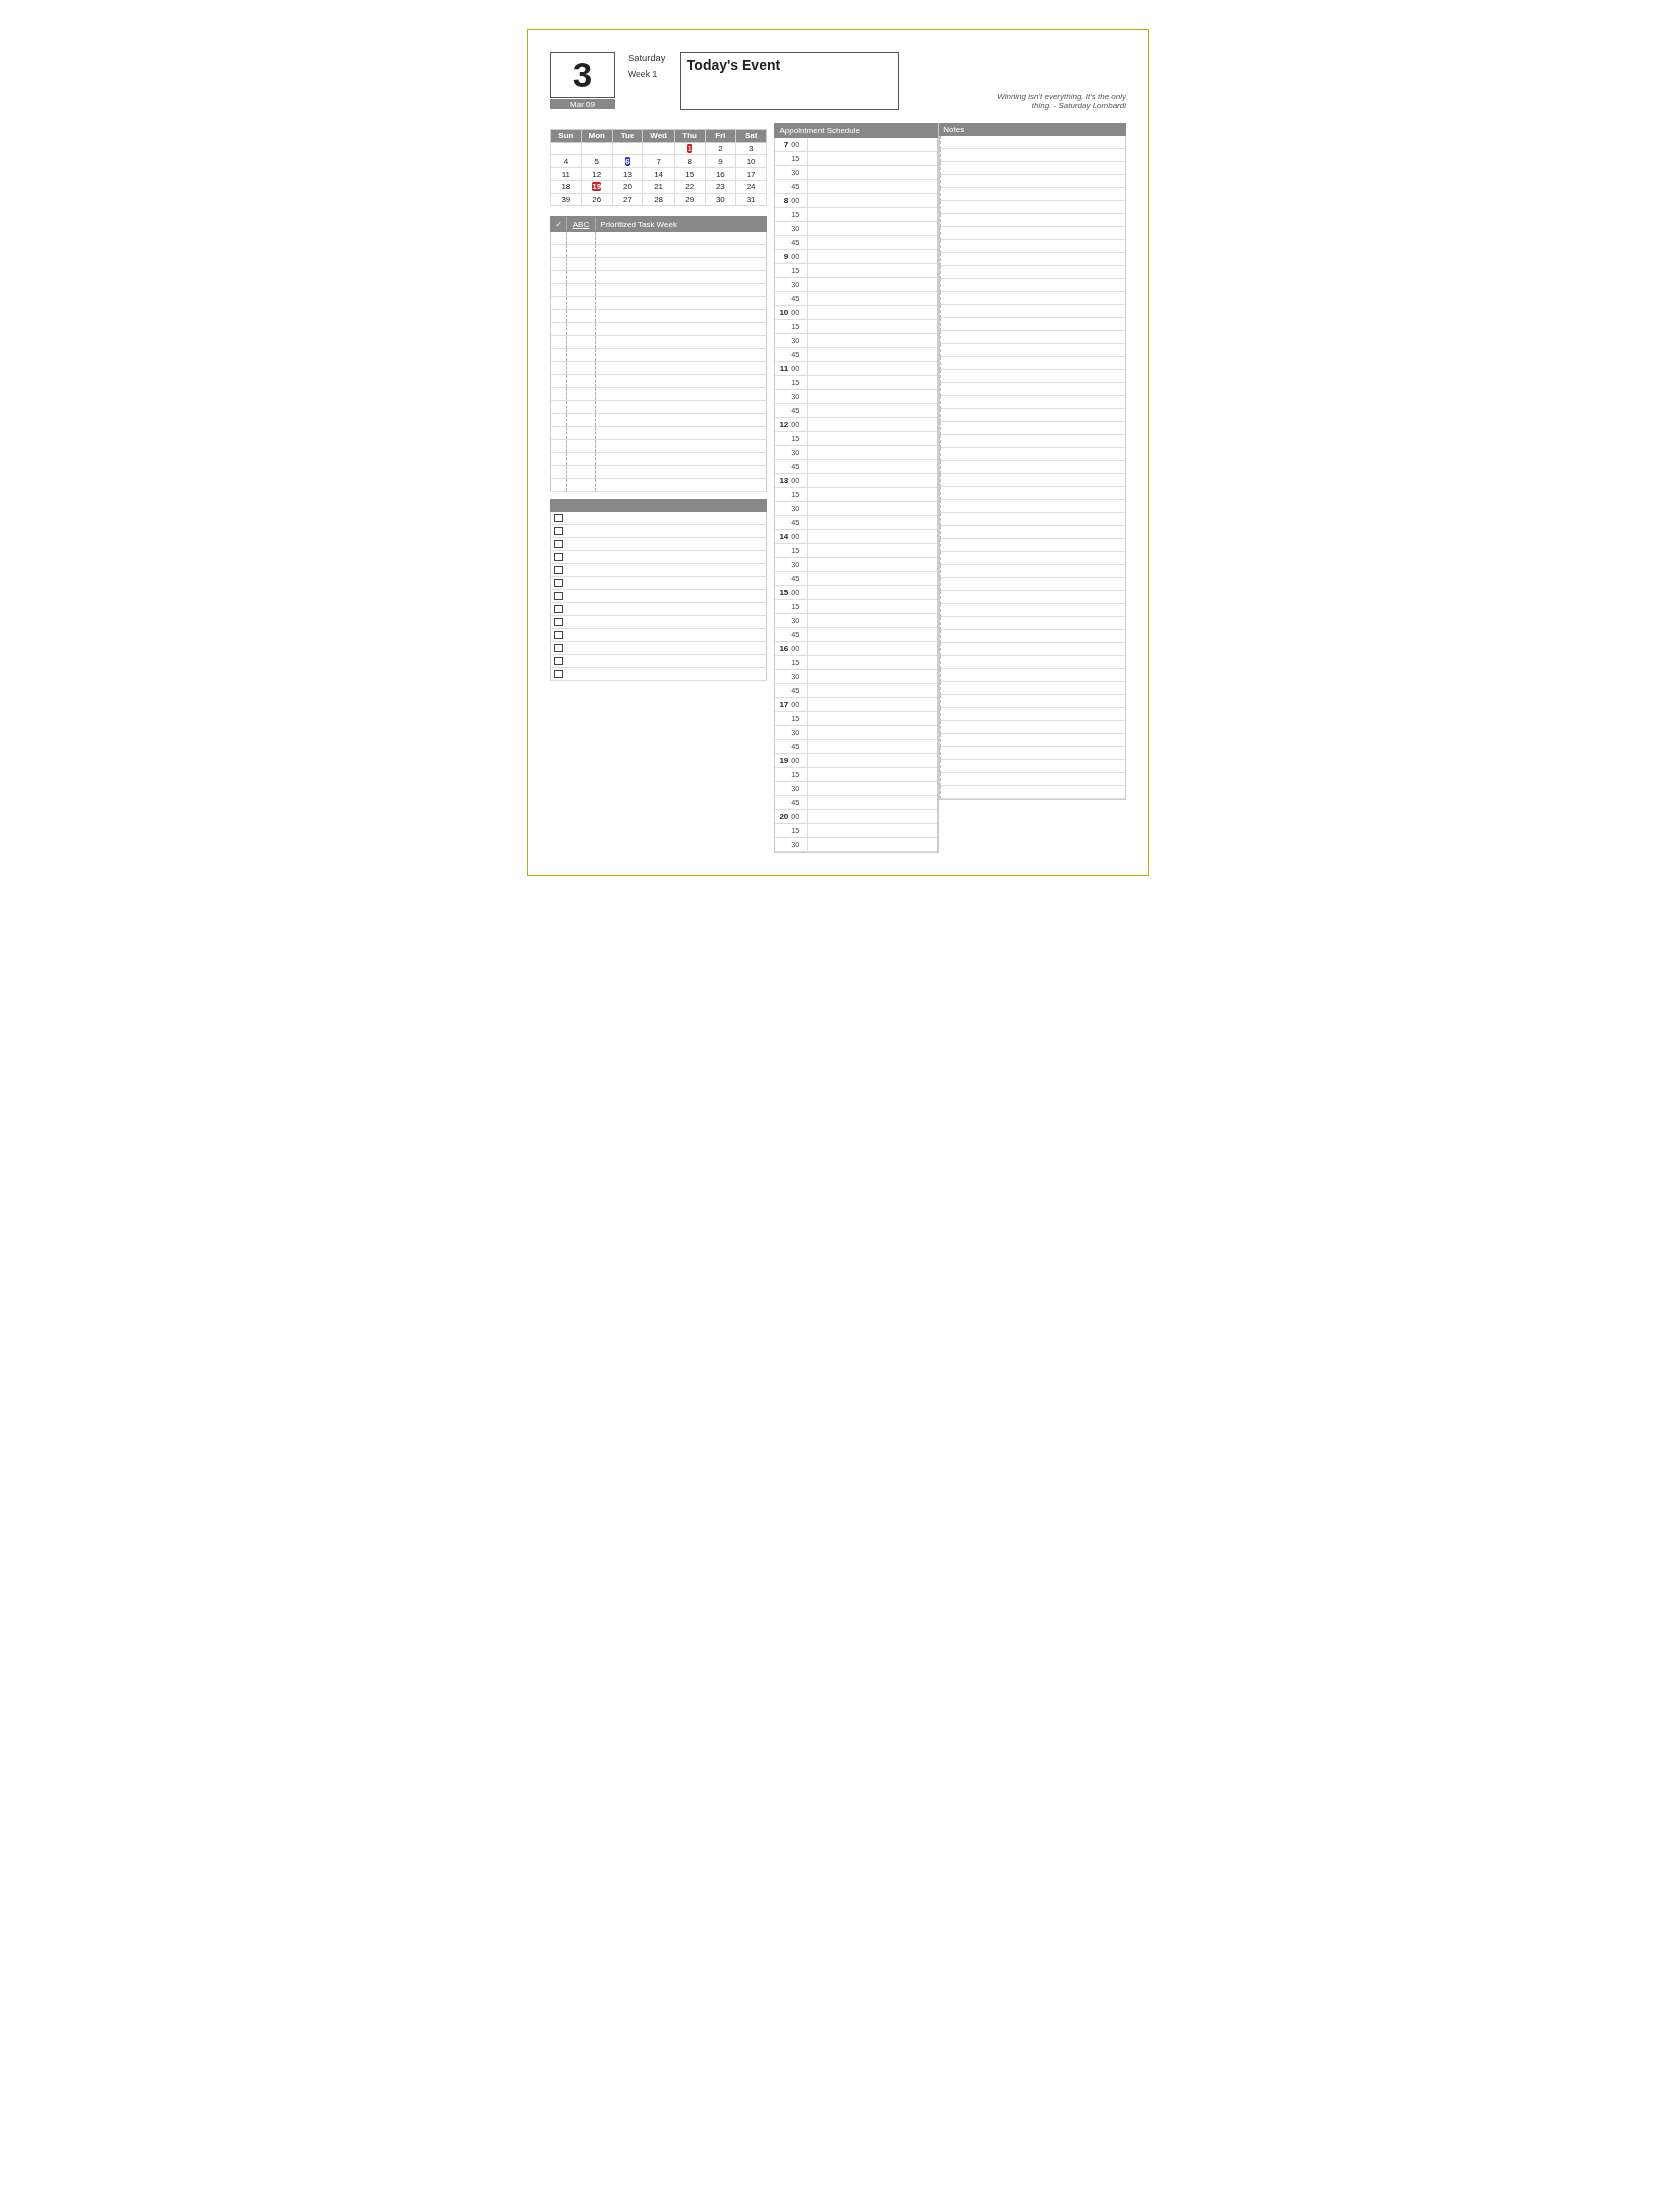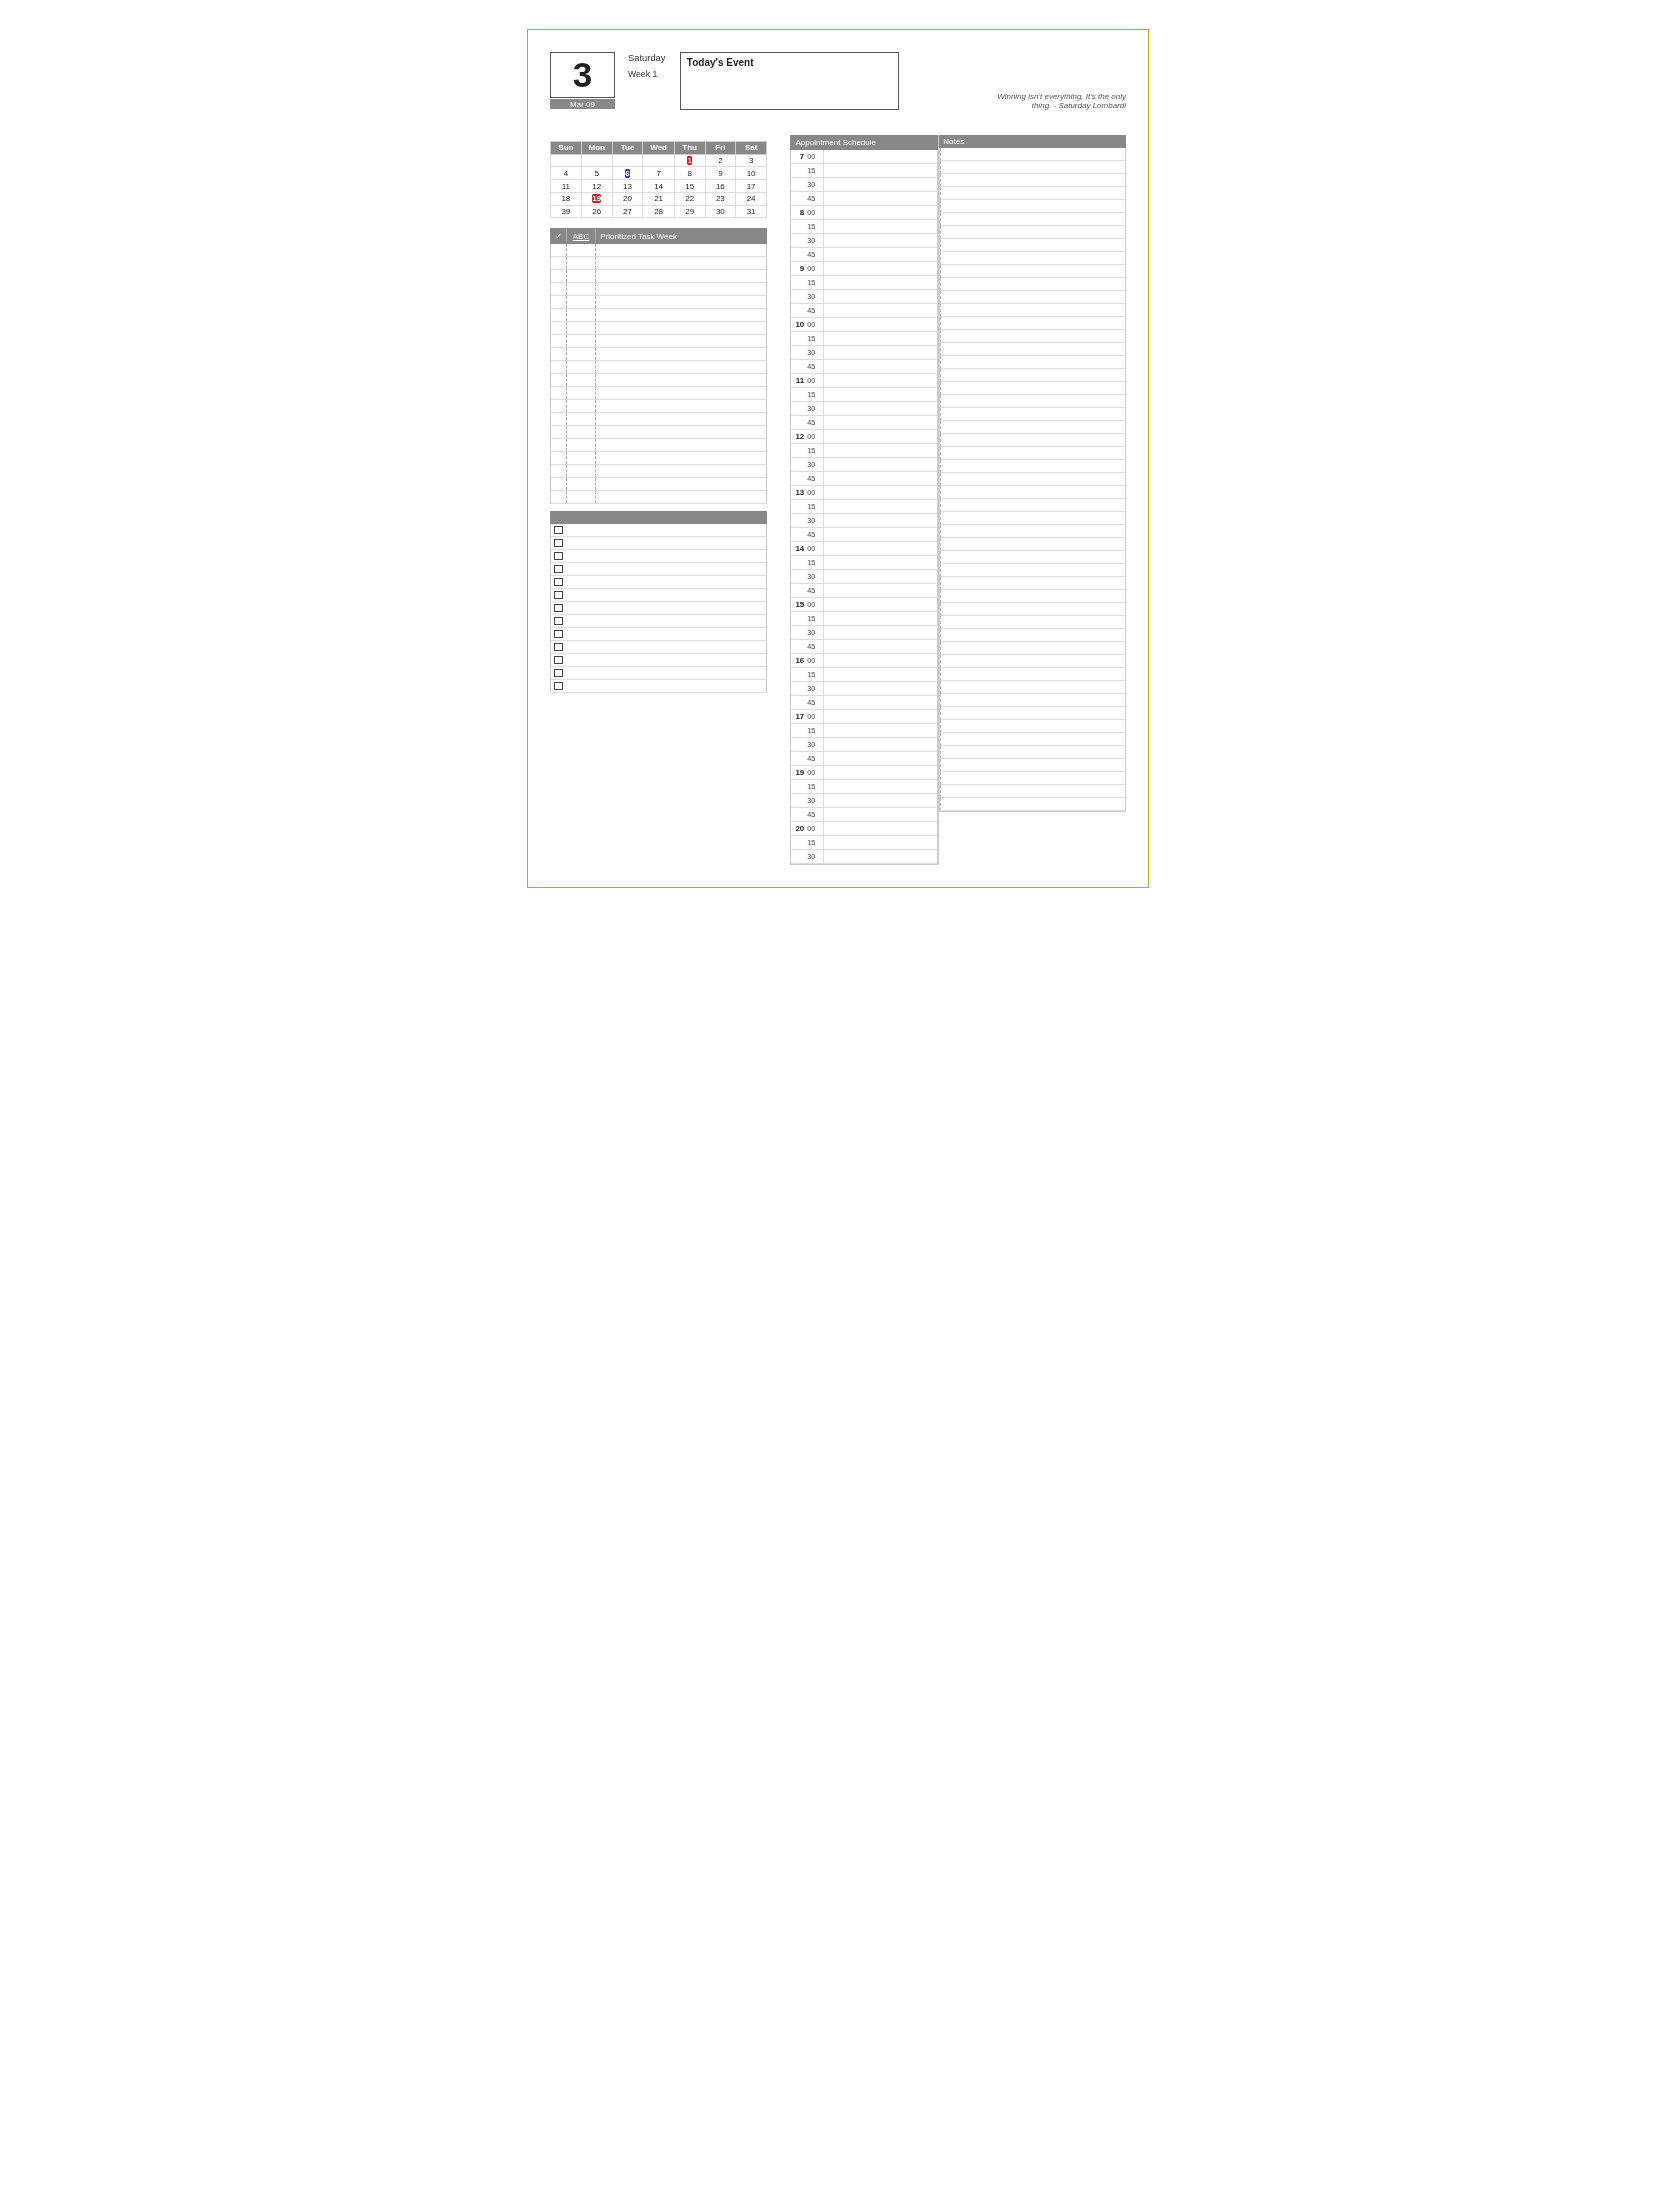--- a/index.html
+++ b/index.html
@@ -48,21 +48,21 @@
       color: #333;
       margin-top: 5.8px;
     }
     .todays-event-box {
       border: 1.1px solid #555;
       padding: 4.3px 5.8px;
       flex: 1;
       min-height: 58px;
     }
     .todays-event-label {
-      font-size: 10px;
+      font-size: 14px;
       font-weight: bold;
       margin-bottom: 2.9px;
     }
     .quote-box {
       flex: 1;
       display: flex;
       align-items: flex-end;
       justify-content: flex-end;
       padding-left: 7.2px;
     }
@@ -112,22 +112,22 @@
     }
     .cal-fri1 {
       background: #cc2222;
       color: #fff;
       border-radius: 1.4px;
     }
 
     
     .main-layout {
       display: flex;
-      gap: 16px;
-      margin-top: 25px;
+      gap: 0;
+      margin-top: 13px;
     }
     .left-panel {
       width: 217px;
       flex-shrink: 0;
       margin-right: 7.2px;
     }
     .right-panel {
       flex: 1;
     }
 

